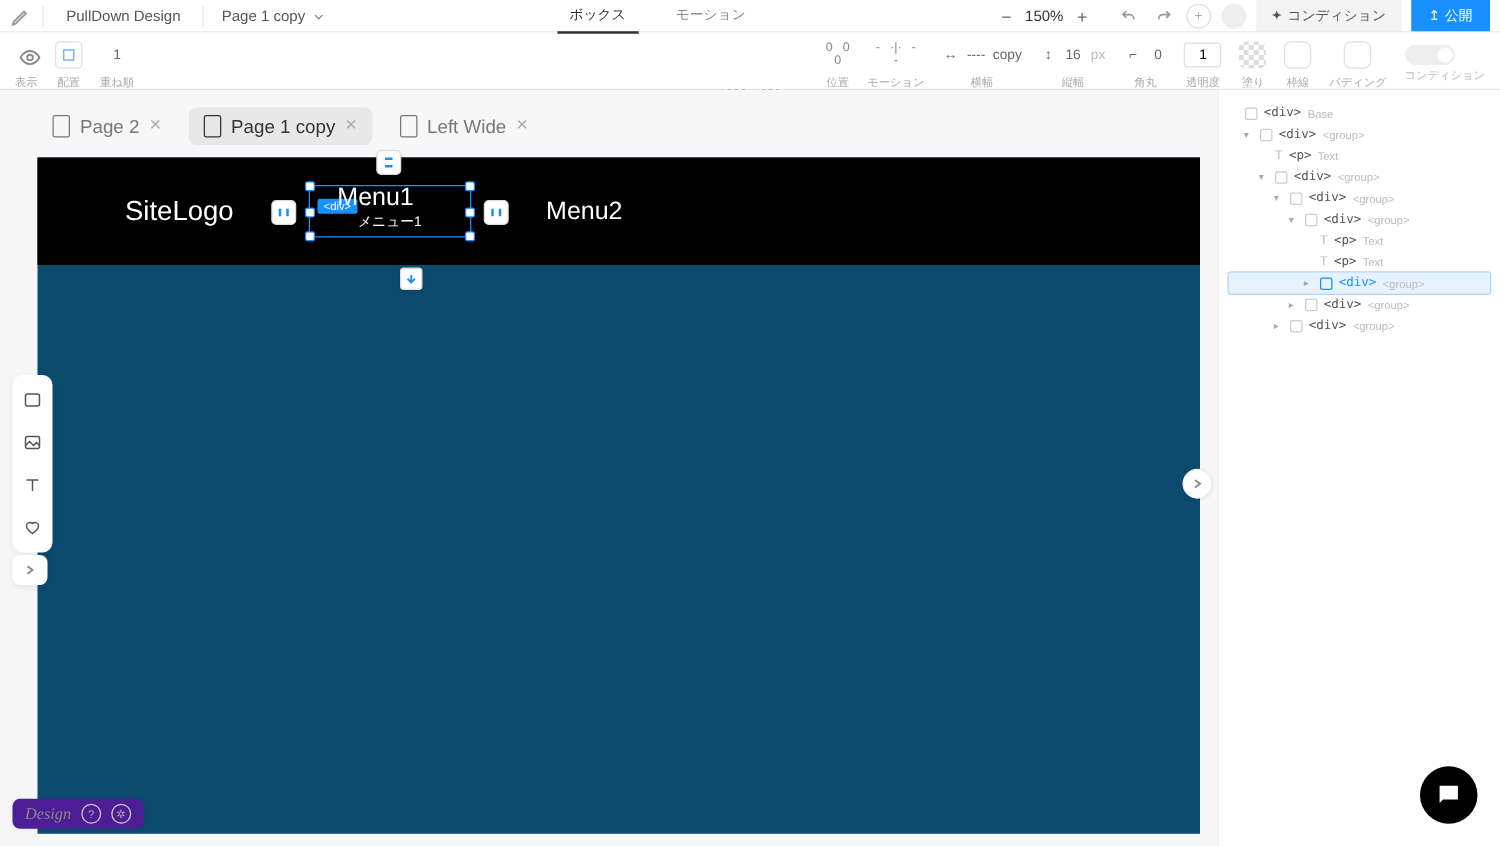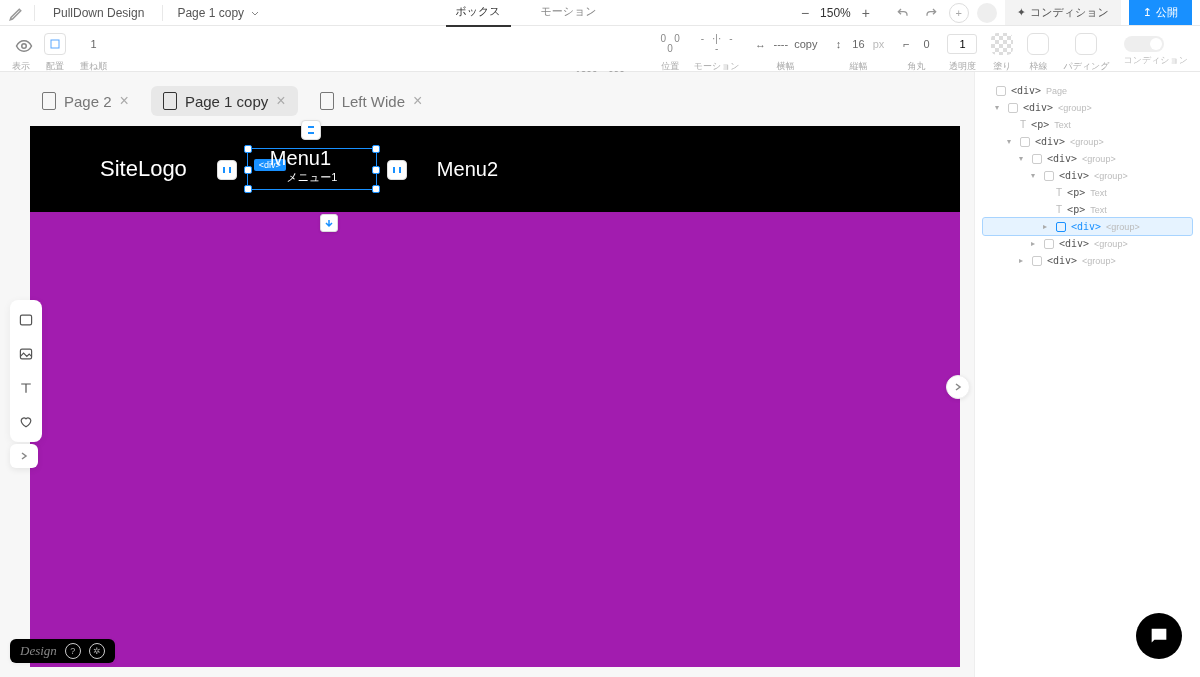--- a/index.html
+++ b/index.html
@@ -39,38 +39,38 @@
 .cond-label{font-size:9px;color:#bbb;text-align:center;margin-top:2px}
 .dims{font-size:10px;color:#999;text-align:center;position:absolute;left:50%;transform:translateX(-50%);top:70px}
 
 .workspace{position:absolute;top:72px;left:0;right:226px;bottom:0;background:#f7f7f7;overflow:hidden}
 .page-tabs{display:flex;gap:10px;padding:14px 30px;align-items:center}
 .page-tab{display:flex;align-items:center;gap:8px;padding:6px 12px;border-radius:6px;font-size:15px;color:#777;cursor:pointer}
 .page-tab.active{background:#e8e8e8;color:#333}
 .page-tab-icon{width:14px;height:18px;border:1.5px solid currentColor;border-radius:2px}
 .page-tab-close{color:#aaa;font-size:16px}
 
-.canvas-area{position:absolute;top:54px;left:30px;right:14px;bottom:10px;background:#a21caf}
+.canvas-area{position:absolute;top:54px;left:30px;right:14px;bottom:10px;background:#0c4a6e}
 .site-header{background:#000;height:86px;display:flex;align-items:center;padding:0 70px;gap:60px;position:relative}
 .site-logo{color:#fff;font-size:22px;font-weight:500}
 .menu-item{color:#fff;font-size:20px;position:relative}
 .selected-el{position:absolute;border:1.5px solid #1890ff}
 .sel-handle{position:absolute;width:8px;height:8px;background:#fff;border:1.5px solid #1890ff;border-radius:2px}
 .sel-tag{position:absolute;background:#1890ff;color:#fff;font-size:9px;padding:1px 5px;border-radius:2px}
 .space-handle{position:absolute;width:20px;height:20px;background:#fff;border:1px solid #ddd;border-radius:4px;display:flex;align-items:center;justify-content:center;box-shadow:0 1px 3px rgba(0,0,0,.1)}
 .space-handle svg{width:12px;height:12px;color:#1890ff}
 .sub-text{position:absolute;color:#fff;font-size:11px;left:50%;transform:translateX(-50%);bottom:4px}
 .arrow-down{position:absolute;width:18px;height:18px;background:#fff;border:1px solid #ddd;border-radius:3px;display:flex;align-items:center;justify-content:center;left:290px;top:88px;box-shadow:0 1px 3px rgba(0,0,0,.1)}
 .scroll-r{position:absolute;right:4px;top:50%;width:24px;height:24px;background:#fff;border:1px solid #eee;border-radius:50%;display:flex;align-items:center;justify-content:center;box-shadow:0 1px 4px rgba(0,0,0,.08);cursor:pointer}
 
 .left-toolbar{position:absolute;left:10px;top:300px;display:flex;flex-direction:column;gap:14px;background:#fff;padding:10px 6px;border-radius:8px;box-shadow:0 2px 8px rgba(0,0,0,.06)}
 .tool-icn{width:20px;height:20px;display:flex;align-items:center;justify-content:center;cursor:pointer;color:#555}
 .expand-btn{position:absolute;left:10px;top:444px;width:28px;height:24px;background:#fff;border-radius:6px;box-shadow:0 2px 6px rgba(0,0,0,.08);display:flex;align-items:center;justify-content:center;cursor:pointer}
 
-.bottom-bar{position:absolute;left:10px;bottom:14px;display:flex;align-items:flex-end;gap:8px;background:#000000;border-radius:6px;padding:4px 10px;box-shadow:0 1px 4px rgba(0,0,0,.06)}
+.bottom-bar{position:absolute;left:10px;bottom:14px;display:flex;align-items:flex-end;gap:8px;background:#4c1d95;border-radius:6px;padding:4px 10px;box-shadow:0 1px 4px rgba(0,0,0,.06)}
 .design-logo{font-style:italic;font-size:13px;color:#888;font-family:cursive}
 .circ-icn{width:16px;height:16px;border:1px solid #ccc;border-radius:50%;display:flex;align-items:center;justify-content:center;font-size:9px;color:#aaa}
 
 .right-panel{position:absolute;top:72px;right:0;width:226px;bottom:0;border-left:1px solid #eee;background:#fff;padding:10px 8px;font-size:10px;overflow:auto}
 .tree-row{display:flex;align-items:center;gap:5px;padding:3px 0;cursor:pointer;white-space:nowrap}
 .tree-row.selected{background:#e6f3ff;outline:1px solid #a8d4ff;border-radius:2px}
 .tree-caret{width:8px;color:#aaa;font-size:8px}
 .tree-check{width:10px;height:10px;border:1px solid #ccc;border-radius:2px}
 .tree-check.blue{border-color:#1890ff}
 .tree-t{color:#bbb;font-size:10px}
@@ -341,21 +341,21 @@
   <span class="design-logo">Design</span>
   <span class="circ-icn">?</span>
   <span class="circ-icn">✲</span>
 </div>
 
 <div class="right-panel">
   <div class="tree-row">
       <span class="tree-caret"></span>
       <span class="tree-check"></span>
       <span class="tree-tag">&lt;div&gt;</span>
-      <span class="tree-type">Page</span>
+      <span class="tree-type">Base</span>
     </div>
   <div class="tree-row indent-1">
       <span class="tree-caret">▾</span>
       <span class="tree-check"></span>
       <span class="tree-tag">&lt;div&gt;</span>
       <span class="tree-type">&lt;group&gt;</span>
     </div>
   <div class="tree-row indent-2">
       <span class="tree-caret"></span>
       <span class="tree-t">T</span>

